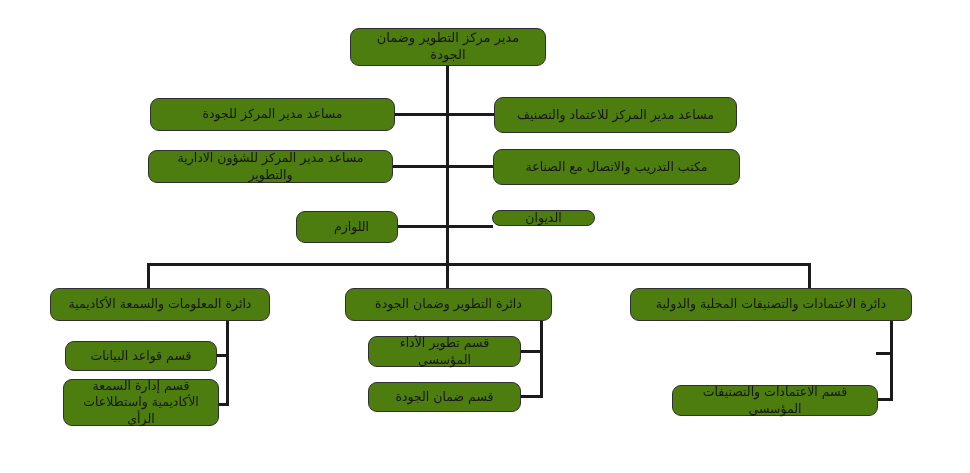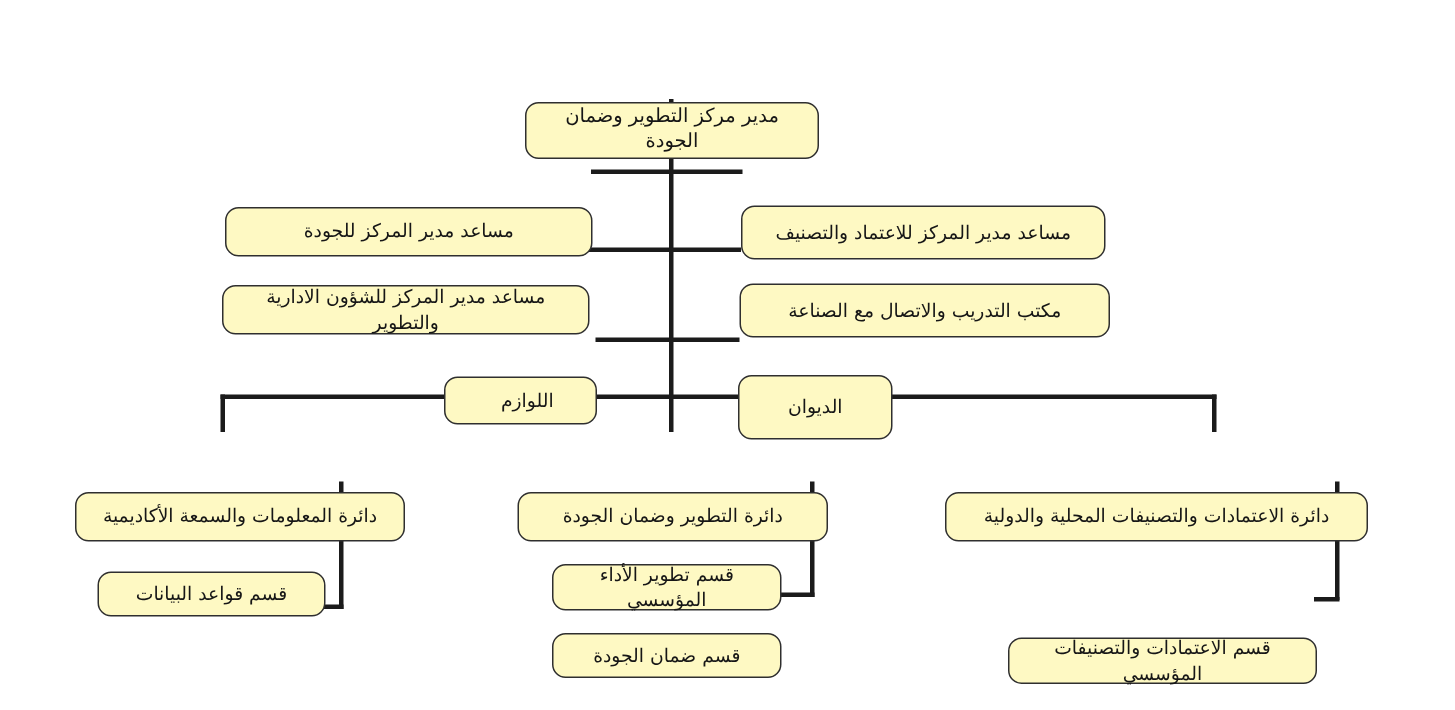--- a/index.html
+++ b/index.html
@@ -13,27 +13,26 @@
     overflow: hidden;
   }
   .box {
     position: absolute;
     display: flex;
     align-items: center;
     justify-content: center;
     text-align: center;
     border: 1.5px solid #2f2f2f;
     border-radius: 9px;
-    background: #fef9c3;
+    background: #4d7c0f;
     font-size: 12.5px;
     line-height: 1.3;
     padding: 2px 7px;
     box-sizing: border-box;
     z-index: 2;
-    margin-top: 40px;
   }
   .line {
     position: absolute;
     background: #1b1b1b;
     z-index: 1;
   }
 </style>
 </head>
 <body>
 
@@ -68,26 +67,27 @@
 
   <div class="box" dir="rtl" style="left:350px; top:28px; width:196px; height:38px; font-size:13px;">مدير مركز التطوير وضمان الجودة</div>
 
   <div class="box" dir="rtl" style="left:150px; top:98px; width:245px; height:33px;">مساعد مدير المركز للجودة</div>
   <div class="box" dir="rtl" style="left:494px; top:97px; width:243px; height:36px;">مساعد مدير المركز للاعتماد والتصنيف</div>
 
   <div class="box" dir="rtl" style="left:148px; top:150px; width:245px; height:33px;">مساعد مدير المركز للشؤون الادارية والتطوير</div>
   <div class="box" dir="rtl" style="left:493px; top:149px; width:247px; height:36px;">مكتب التدريب والاتصال مع الصناعة</div>
 
   <div class="box" dir="rtl" style="left:296px; top:211px; width:102px; height:32px;padding-left:16px;">اللوازم</div>
-  <div class="box" dir="rtl" style="left:492px; top:210px; width:103px; height:43px;">الديوان</div>
+  <div class="box" dir="rtl" style="left:492px; top:210px; width:103px; height:16px;">الديوان</div>
 
   <div class="box" dir="rtl" style="left:50px; top:288px; width:220px; height:33px;text-align:right;">دائرة المعلومات والسمعة الأكاديمية</div>
   <div class="box" dir="rtl" style="left:345px; top:288px; width:207px; height:33px;">دائرة التطوير وضمان الجودة</div>
   <div class="box" dir="rtl" style="left:65px; top:341px; width:152px; height:30px;">قسم قواعد البيانات</div>
 
   <div class="box" dir="rtl" style="left:630px; top:288px; width:282px; height:33px;">دائرة الاعتمادات والتصنيفات المحلية والدولية</div>
+  <div class="box" dir="rtl" style="left:63px; top:379px; width:156px; height:47px;">قسم إدارة السمعة الأكاديمية واستطلاعات الرأي</div>
 
   <div class="box" dir="rtl" style="left:368px; top:336px; width:153px; height:31px;text-align:center;">قسم تطوير الأداء المؤسسي</div>
   <div class="box" dir="rtl" style="left:368px; top:382px; width:153px; height:30px;">قسم ضمان الجودة</div>
 
   <div class="box" dir="rtl" style="left:672px; top:385px; width:206px; height:31px;">قسم الاعتمادات والتصنيفات المؤسسي</div>
 
 </div>
 
 </body></html>

